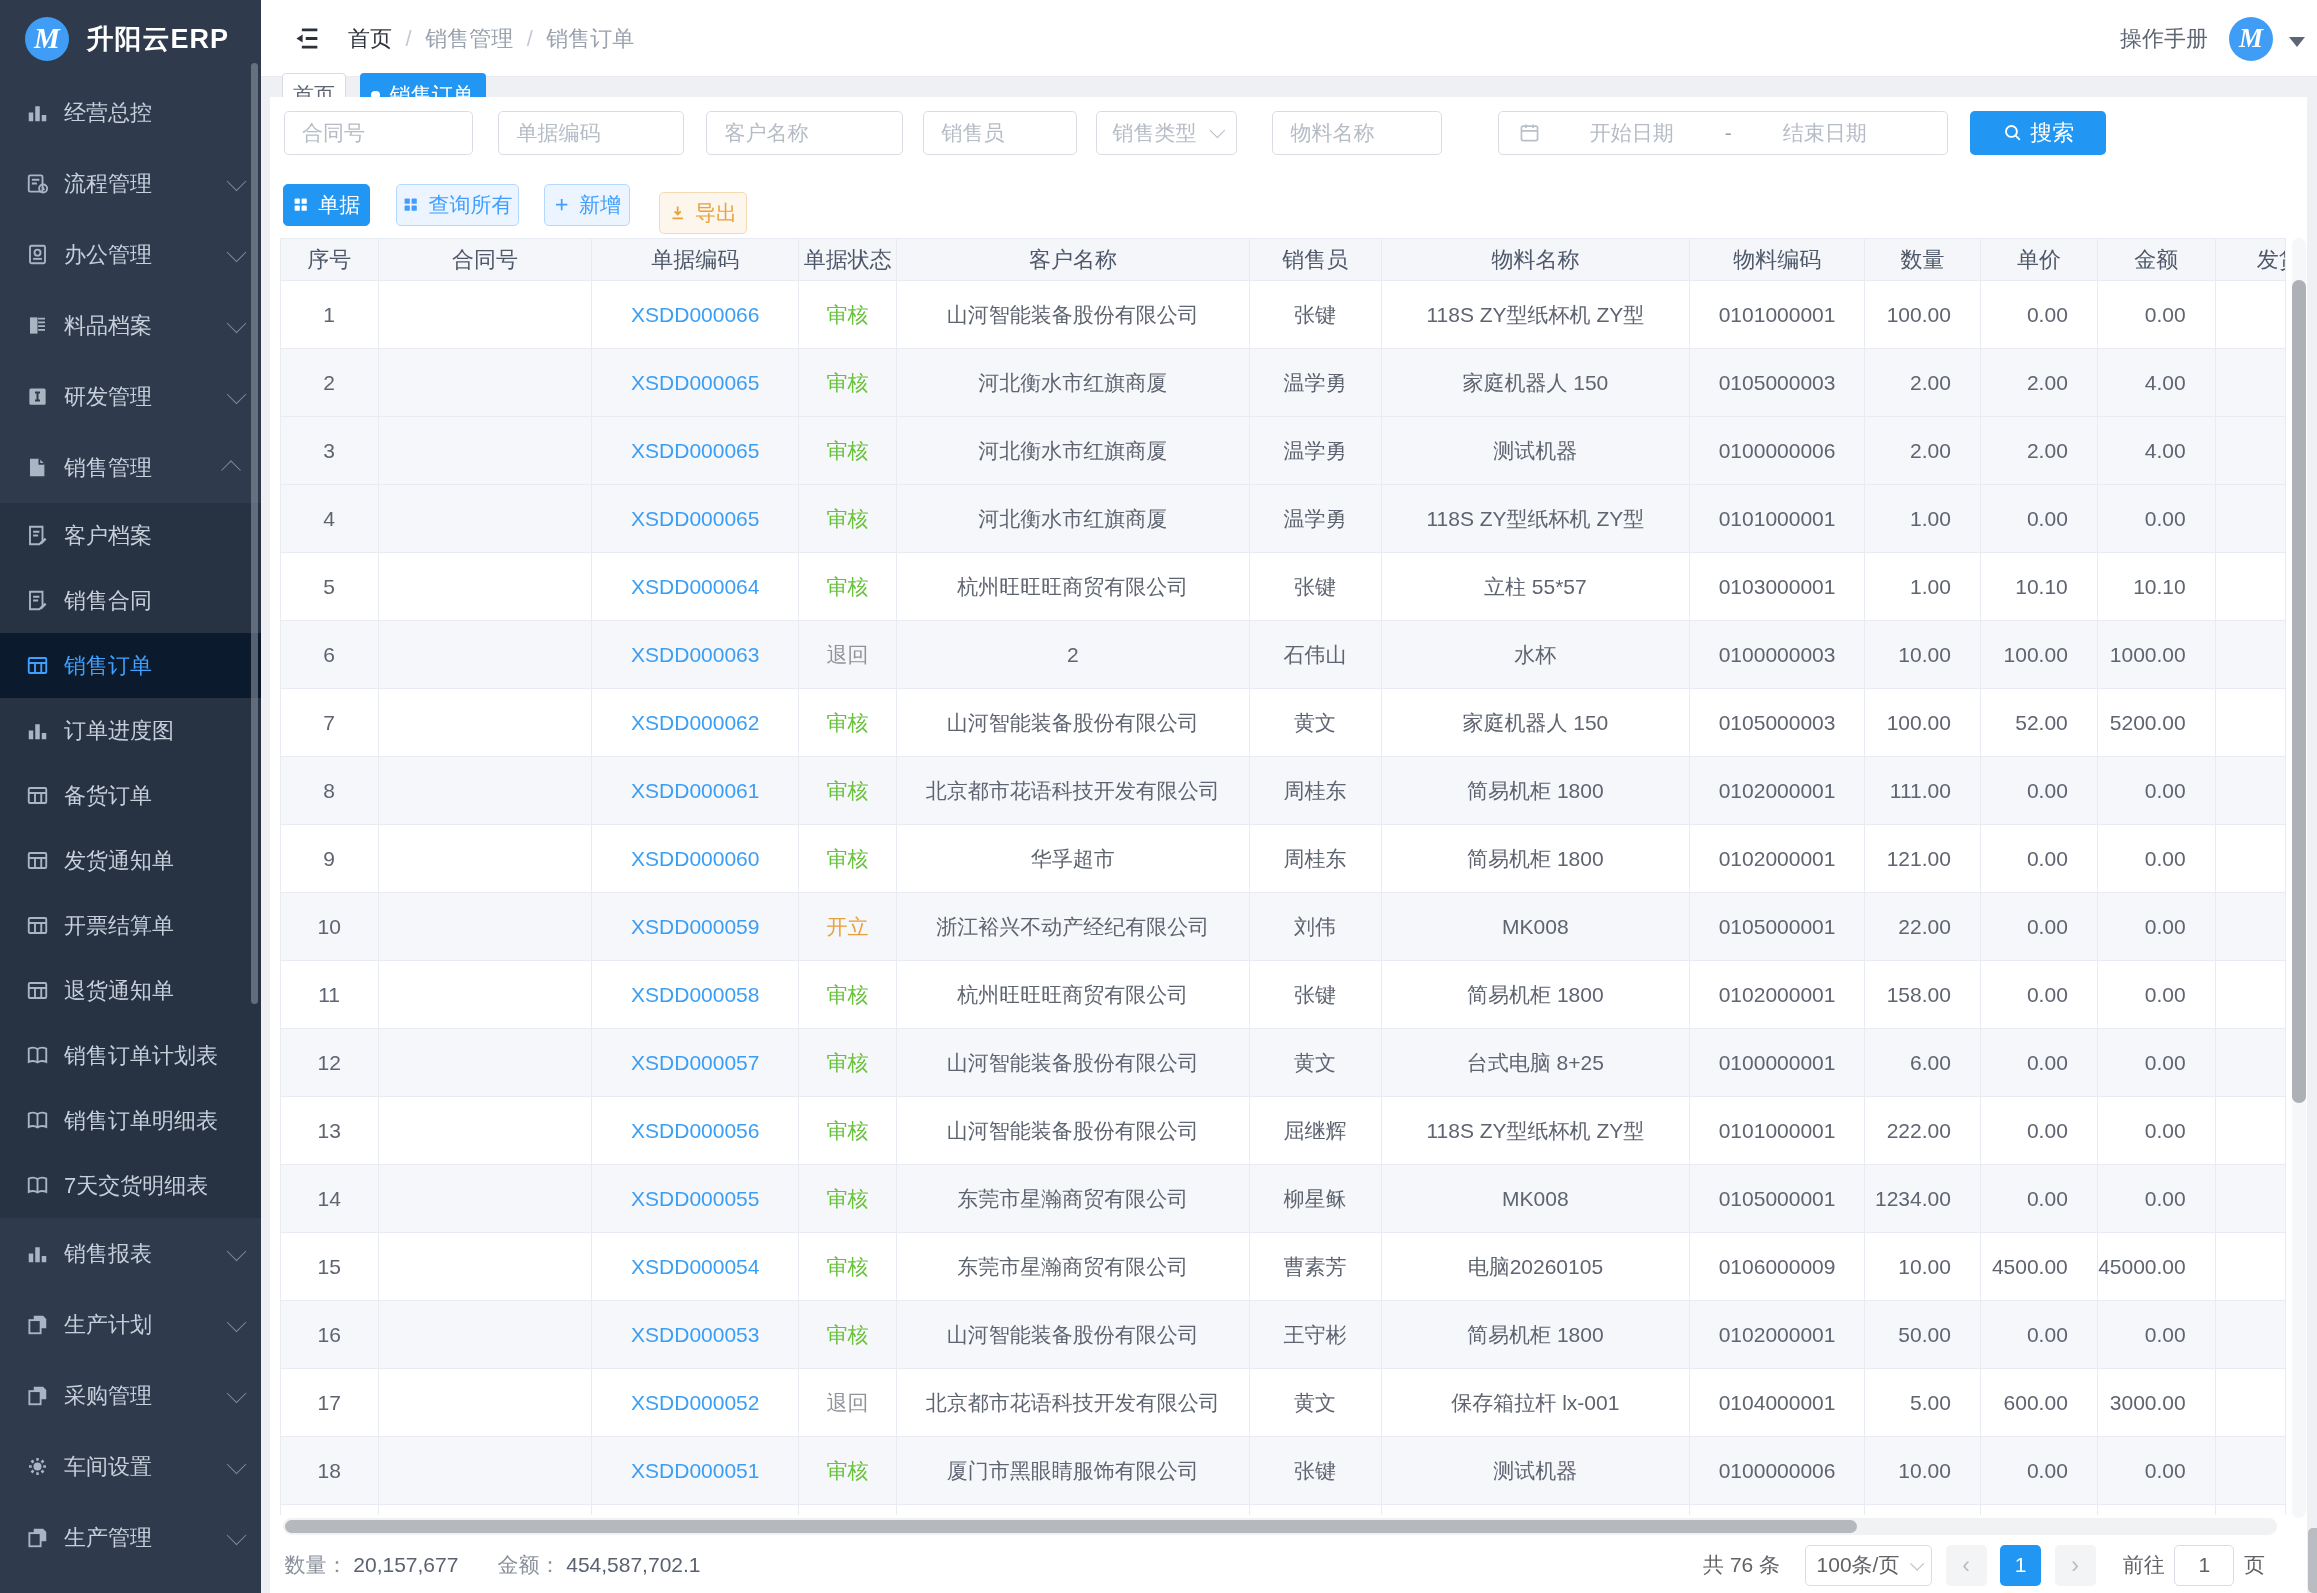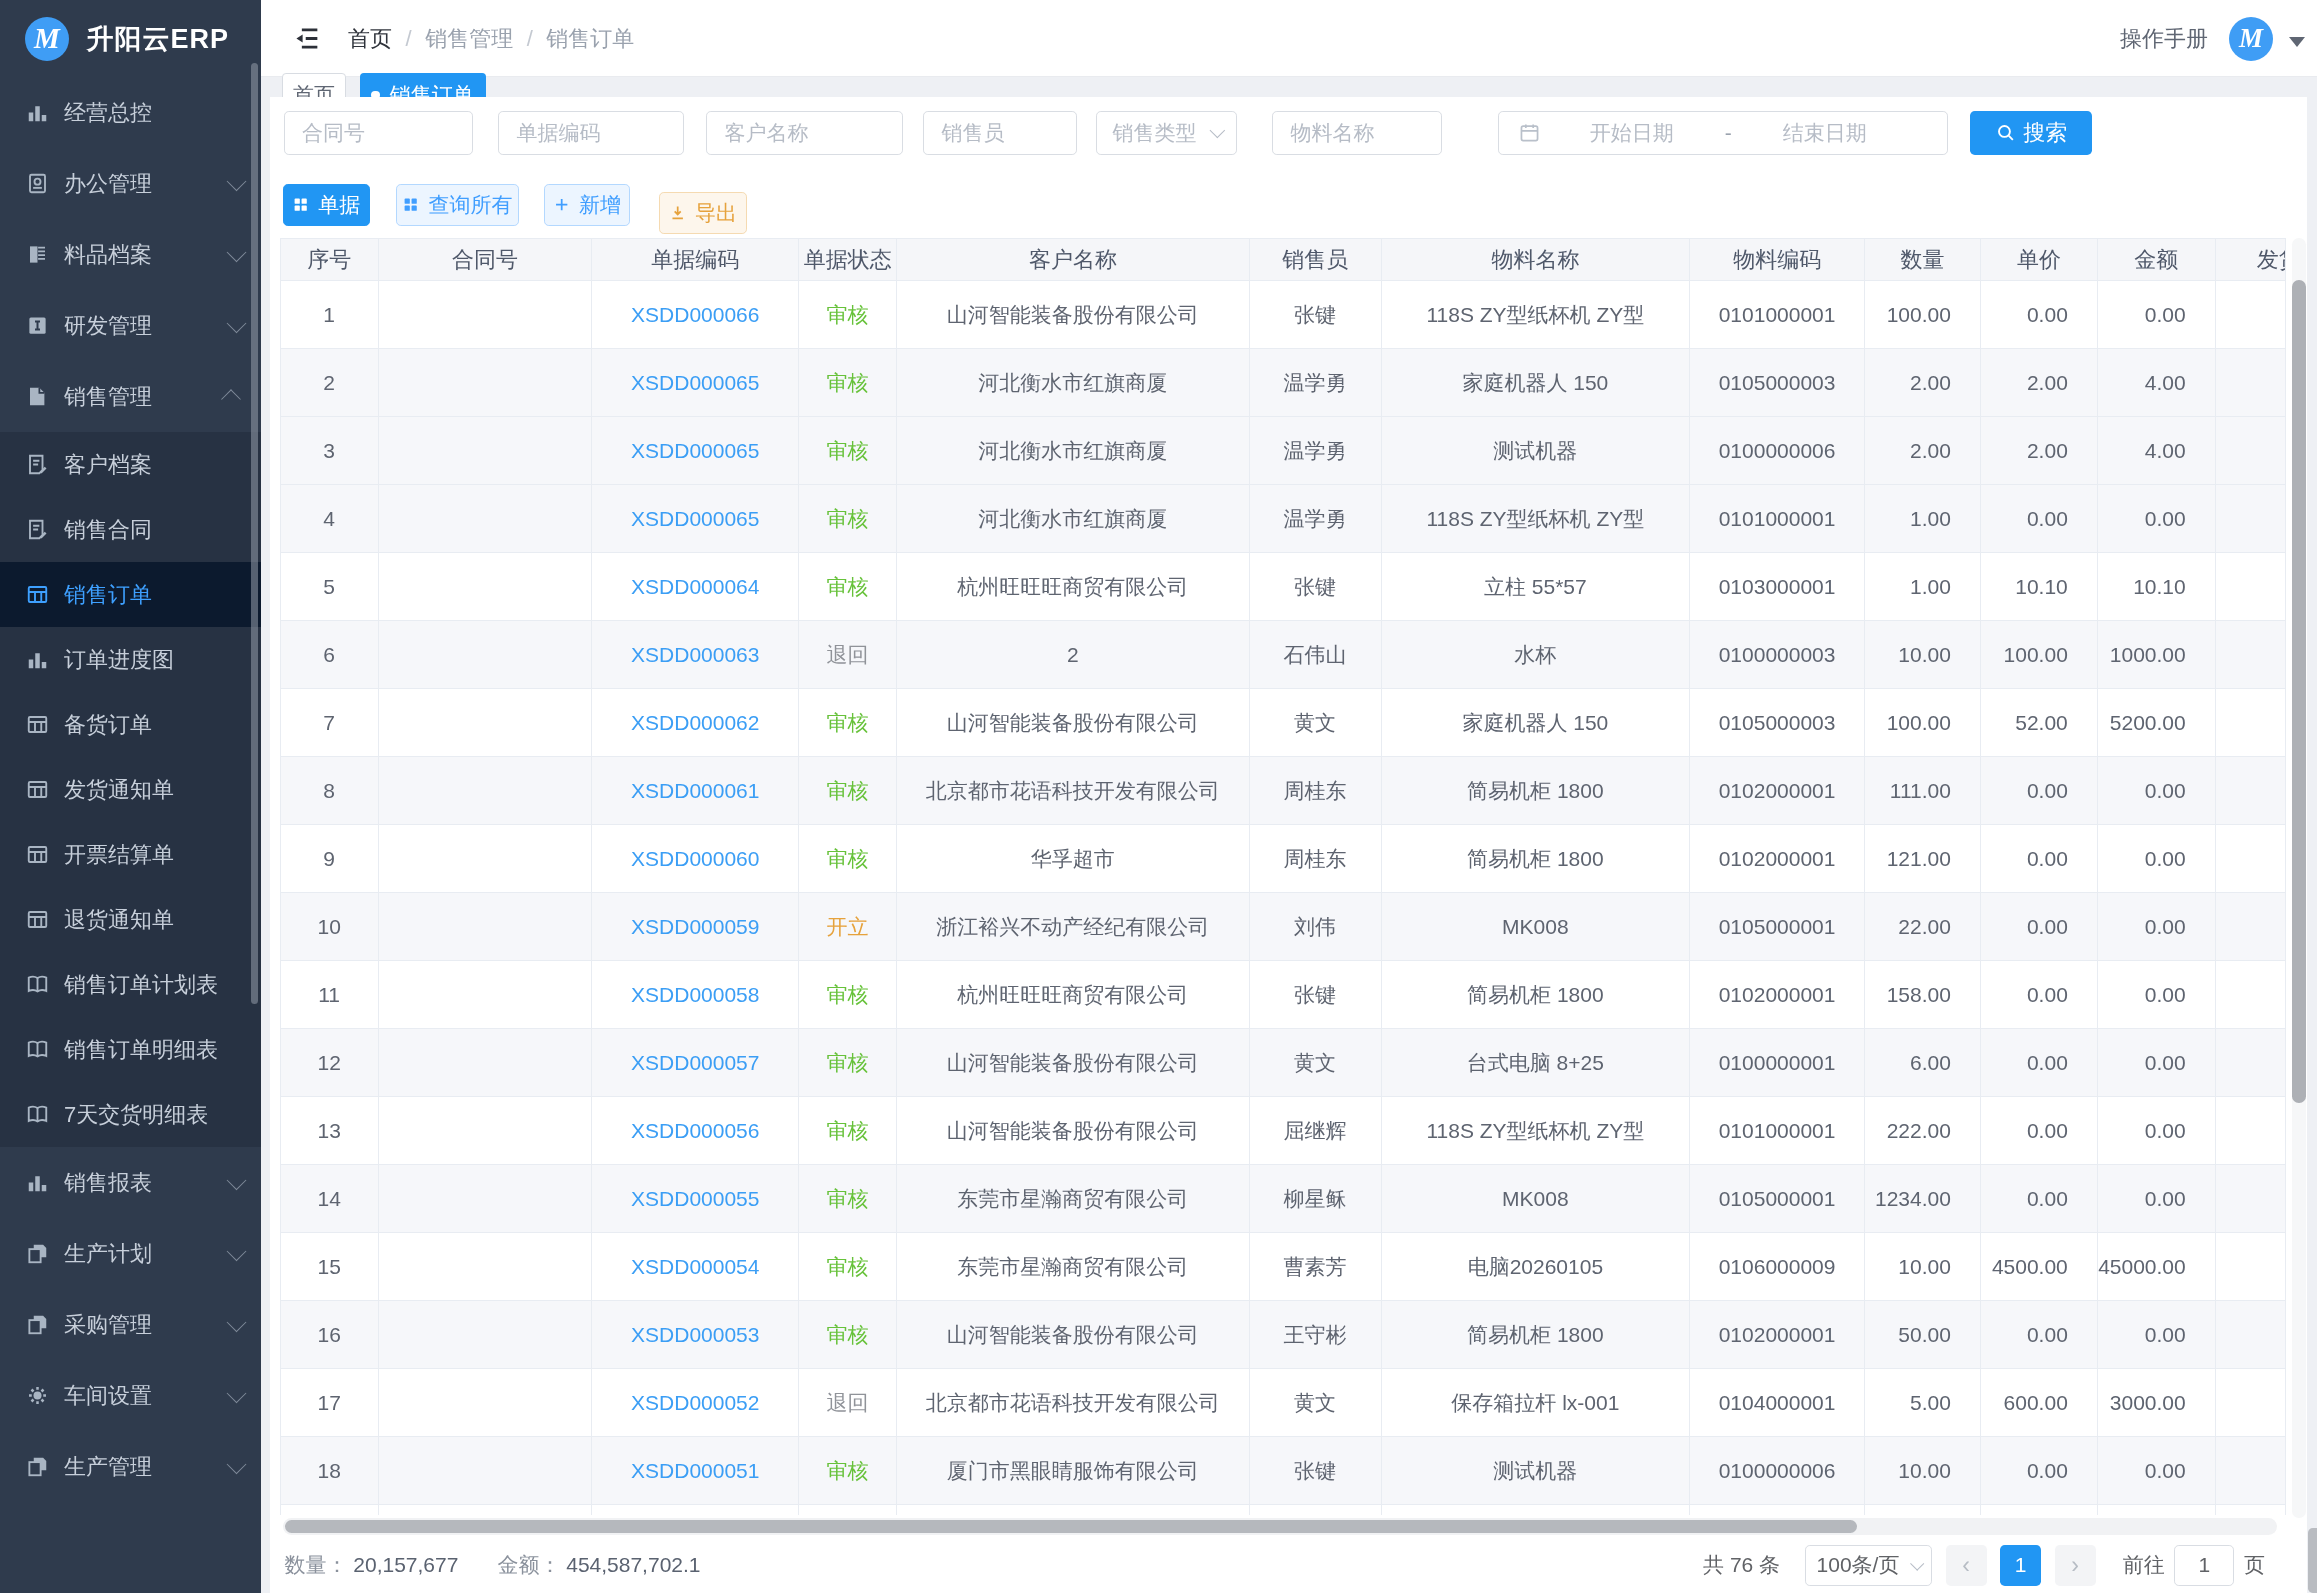--- a/index.html
+++ b/index.html
@@ -52,21 +52,21 @@
   .f-input { position:absolute; top:13.5px; height:44px; border:1px solid #d9dde3; border-radius:4.8px; font-size:21px; color:#606266; padding:0 17.4px;
              background:#fff; outline:none; font-family:inherit; }
   .f-input::placeholder { color:#b6bcc6; opacity:1; }
   .f-select { position:absolute; top:13.5px; height:44px; border:1px solid #d9dde3; border-radius:4.8px; background:#fff; display:flex; align-items:center;
               padding:0 15.4px; font-size:21px; color:#b6bcc6; cursor:pointer; }
   .f-select .sel-chev { margin-left:auto; width:10.6px; height:10.6px; border-right:1.5px solid #b6bcc6; border-bottom:1.5px solid #b6bcc6; transform:rotate(45deg) translateY(-2.9px); }
   .f-date { position:absolute; top:13.5px; height:44px; border:1px solid #d9dde3; border-radius:4.8px; background:#fff; display:flex; align-items:center; font-size:21px; color:#b6bcc6; }
   .f-date .cal { margin:0 13.5px 0 19.3px; color:#b9c0ca; width:23px; height:23px; }
   .f-date .dtxt { width:154px; text-align:center; }
   .f-date .dsep { width:39px; text-align:center; color:#9aa2ae; }
-  .search-btn { position:absolute; top:13.5px; left:1700px; width:122px; height:44px; background:#2196f3; border:none; border-radius:4.8px; color:#fff;
+  .search-btn { position:absolute; top:13.5px; left:1700px; width:136px; height:44px; background:#2196f3; border:none; border-radius:4.8px; color:#fff;
                 font-size:22px; display:flex; align-items:center; justify-content:center; cursor:pointer; font-family:inherit; }
   .search-btn svg { margin-right:7.7px; }
 
   
   .tbtn { position:absolute; top:87px; height:42px; border-radius:4.8px; font-size:21px; display:flex; align-items:center; justify-content:center; cursor:pointer; font-family:inherit; }
   .tbtn svg { margin-right:8.7px; }
   .tbtn.primary { background:#2196f3; color:#fff; border:1px solid #2196f3; }
   .tbtn.soft    { background:#ecf5ff; color:#409eff; border:1px solid #b3d8ff; }
   .tbtn.warn    { background:#fdf6ec; color:#e6a23c; border:1px solid #f5dab1; }
 
@@ -129,20 +129,32 @@
       <span class="nico">
           <svg width="25" height="25" viewBox="0 0 20 20">
             <g fill="currentColor">
               <rect x="3" y="10" width="3.6" height="7"></rect>
               <rect x="8.2" y="5" width="3.6" height="12"></rect>
               <rect x="13.4" y="12" width="3.6" height="5"></rect>
             </g>
           </svg>
         </span>
       <span class="nlabel">经营总控</span>
+    </div>
+    <div class="nav-item">
+      <span class="nico">
+          <svg width="25" height="25" viewBox="0 0 20 20" fill="none" stroke="currentColor" stroke-width="1.5">
+            <rect x="3" y="3.5" width="11" height="13" rx="1.2"></rect>
+            <path d="M5.5 7h6M5.5 10h4"></path>
+            <circle cx="14.5" cy="14" r="3.2"></circle>
+            <path d="M14.5 12.5v1.7l1.2.8"></path>
+          </svg>
+        </span>
+      <span class="nlabel">流程管理</span>
+      <span class="chev down"></span>
     </div>
     <div class="nav-item">
       <span class="nico">
           <svg width="25" height="25" viewBox="0 0 20 20" fill="none" stroke="currentColor" stroke-width="1.5">
             <rect x="4" y="3" width="12" height="14" rx="1.2"></rect>
             <circle cx="10" cy="8.5" r="2.4"></circle>
             <path d="M6.5 13.5h7"></path>
           </svg>
         </span>
       <span class="nlabel">办公管理</span>

